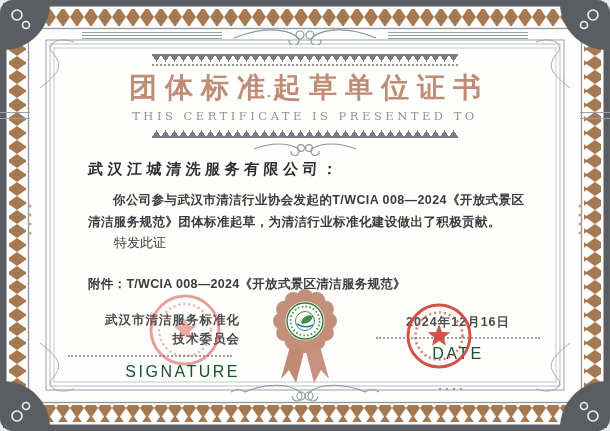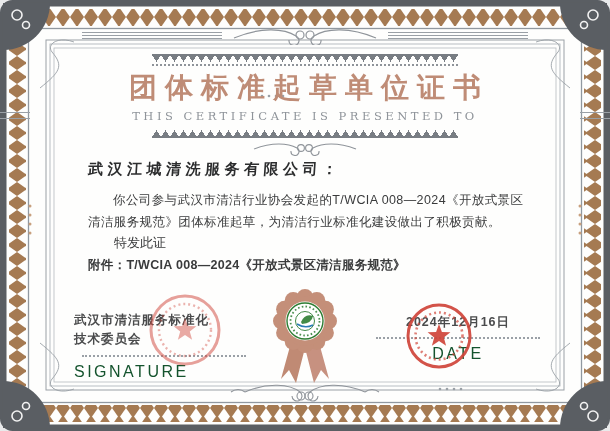--- a/index.html
+++ b/index.html
@@ -36,27 +36,27 @@
 
   
   .bodyblock{position:absolute;left:88px;right:83px;top:160px;color:#353637;}
   .recipient{
     font-family:"DejaVu Serif","Liberation Serif",serif;
     font-size:15px;font-weight:700;letter-spacing:4.5px;color:#2c2d2e;
     transform:skewX(-4deg);transform-origin:left;
   }
   .paragraph{
     margin-top:11px;font-size:12.5px;line-height:1.72;letter-spacing:0.4px;
-    text-indent:2em;color:#3a3b3c;font-weight:400;text-align:left;
+    text-indent:2em;color:#3a3b3c;font-weight:700;text-align:left;
   }
   .issue-line{font-size:13px;font-weight:400;text-indent:2em;margin-top:1px;color:#3a3b3c;}
-  .attachment{margin-top:5px;font-size:12.5px;font-weight:600;letter-spacing:0.3px;color:#3a3b3c;}
+  .attachment{margin-top:24px;font-size:12.5px;font-weight:600;letter-spacing:0.3px;color:#3a3b3c;}
 
   
-  .sig-block{position:absolute;left:74px;top:311px;width:180px;text-align:left;}
+  .sig-block{position:absolute;left:60px;top:311px;width:180px;text-align:right;}
   .date-block{position:absolute;left:368px;top:313px;width:180px;text-align:center;}
   .org-line{font-size:12.5px;font-weight:700;color:#4a4b4c;letter-spacing:1px;line-height:1.55;}
   .foot-dotted{width:164px;margin:5px auto 0;border-top:2px dotted #9aa0a6;height:0;}
   .foot-label{margin-top:6px;font-size:16px;color:#14532d;letter-spacing:2.5px;}
 
   .seal{position:absolute;z-index:3;pointer-events:none;}
   .seal.left{left:146px;top:291px;opacity:.5;}
   .seal.right{left:404px;top:301px;opacity:.92;}
   .medal{position:absolute;left:251px;top:281px;z-index:2;}
 </style>

